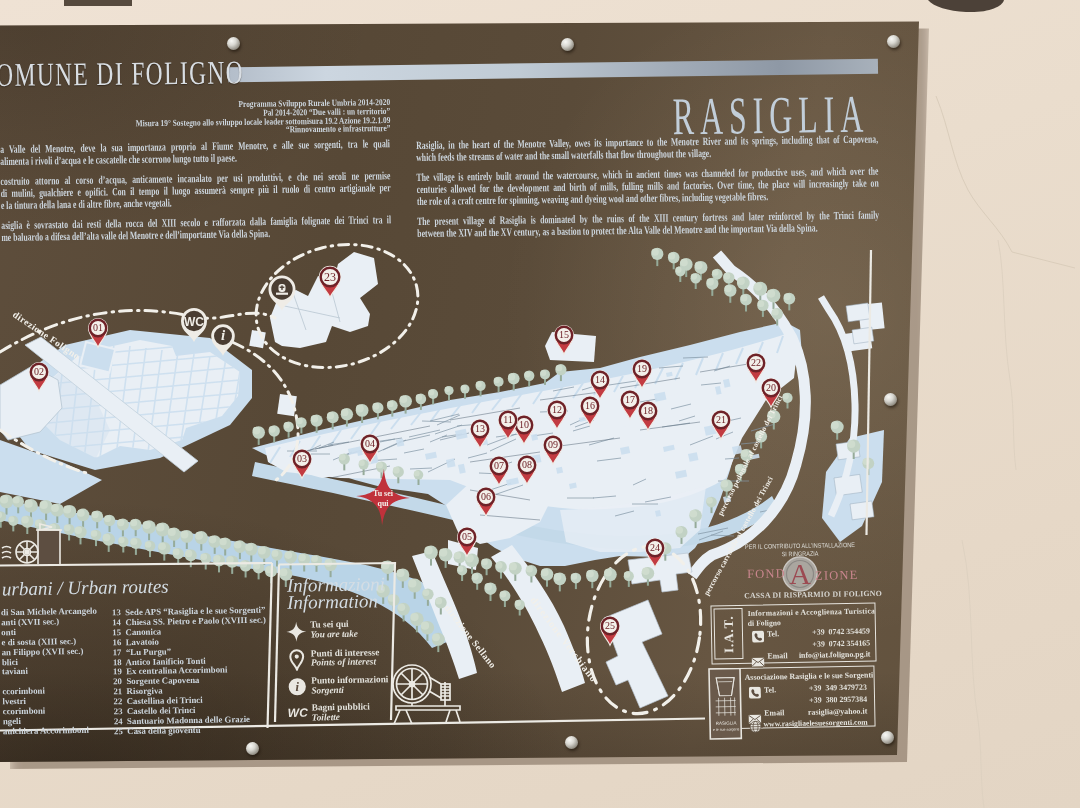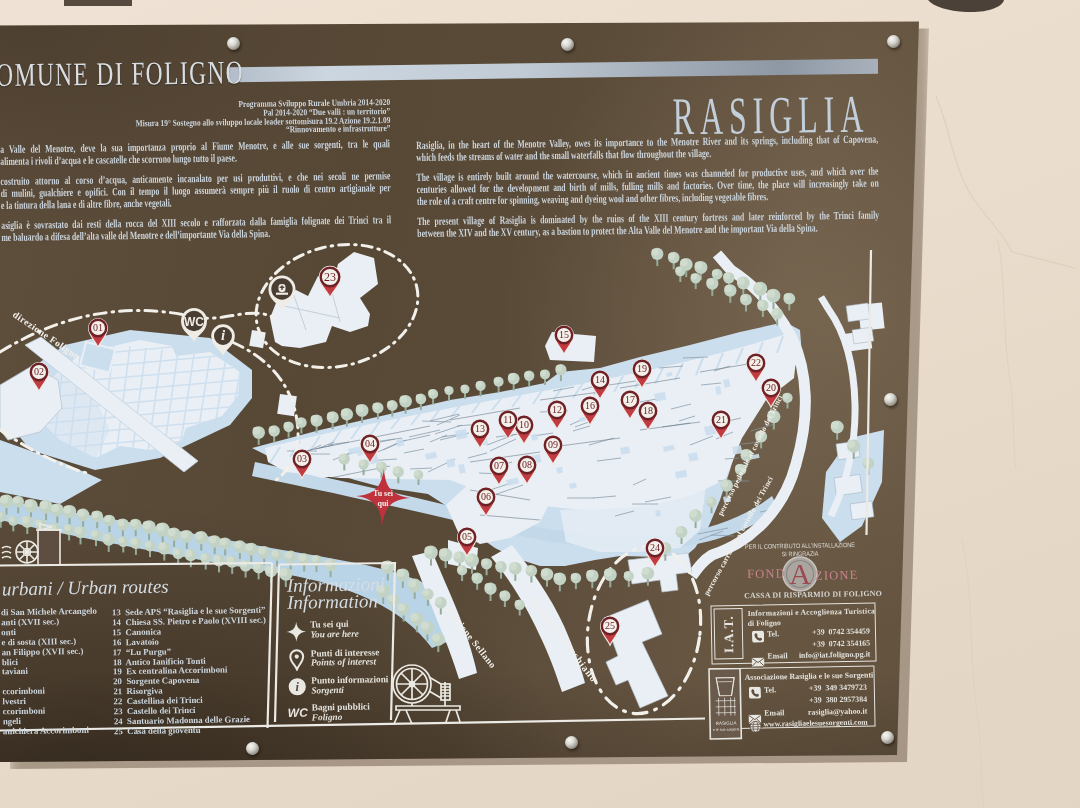--- a/index.html
+++ b/index.html
@@ -1031,39 +1031,39 @@
 
   <div class="abs" style="left:287px;top:577px;transform:rotate(-1deg);color:#d4dde4;font-size:19px;font-style:italic;line-height:16.5px">
     Informazioni<br>Information</div>
   <div class="abs" style="left:284px;top:618px;width:110px;transform:rotate(-1deg);color:#e2e1db">
     <table style="border-collapse:collapse">
     <tbody>
           <tr>
             <td style="width:24px;text-align:center;vertical-align:top;padding-top:2px"><svg width="22" height="22" viewBox="-11 -11 22 22">
                 <path d="M0,-10 C0.8,-3.5 3.5,-0.8 10,0 C3.5,0.8 0.8,3.5 0,10 C-0.8,3.5 -3.5,0.8 -10,0 C-3.5,-0.8 -0.8,-3.5 0,-10 Z" fill="#e9e7e1"></path>
               </svg></td>
-        <td style="font-size:9.3px;font-weight:bold;line-height:9.5px;padding-bottom:7px">Tu sei qui<br><i>You are here</i></td>
+        <td style="font-size:9.3px;font-weight:bold;line-height:9.5px;padding-bottom:7px">Tu sei qui<br><i>You are take</i></td>
           </tr>
     <tr>
             <td style="text-align:center;vertical-align:top;padding-top:1px"><svg width="18" height="22" viewBox="-9 -10 18 22">
                 <path d="M0,11 C-1.5,6 -6.4,3.5 -6.4,-2.2 A6.4,6.4 0 1 1 6.4,-2.2 C6.4,3.5 1.5,6 0,11 Z" fill="none" stroke="#e9e7e1" stroke-width="2"></path>
                 <circle cy="-2.2" r="2.1" fill="#e9e7e1"></circle>
               </svg></td>
         <td style="font-size:9.3px;font-weight:bold;line-height:9.5px;padding-bottom:7px">Punti di interesse<br><i>Points of interest</i></td>
           </tr>
     <tr>
             <td style="text-align:center;vertical-align:top;padding-top:1px"><svg width="20" height="20" viewBox="-10 -10 20 20">
                 <circle r="8.6" fill="#e9e7e1"></circle>
                 <text y="4.2" text-anchor="middle" font-family="Liberation Serif" font-style="italic" font-weight="bold" font-size="13" fill="#5d4e41">i</text>
               </svg></td>
         <td style="font-size:9.3px;font-weight:bold;line-height:9.5px;padding-bottom:7px">Punto informazioni<br><i>Sorgenti</i></td>
           </tr>
     <tr>
             <td style="text-align:center;vertical-align:top;padding-top:0px"><span style="font-family:'Liberation Sans',sans-serif;font-weight:bold;font-style:italic;font-size:12px;color:#e9e7e1">WC</span></td>
-        <td style="font-size:9.3px;font-weight:bold;line-height:9.5px">Bagni pubblici<br><i>Foligno</i></td>
+        <td style="font-size:9.3px;font-weight:bold;line-height:9.5px">Bagni pubblici<br><i>Toilette</i></td>
           </tr>
     </tbody>
       </table>
     </div>
 
   <div class="abs t" style="left:700px;top:542px;width:200px;text-align:center;font-size:6.5px;font-family:'Liberation Sans',sans-serif;
     letter-spacing:0px;line-height:8px;transform:rotate(-1deg) scaleX(0.85);font-weight:normal;color:#ddddd8">
     PER IL CONTRIBUTO ALL’INSTALLAZIONE<br>SI RINGRAZIA</div>
   <svg class="abs" width="38" height="38" style="left:781px;top:555px" viewBox="0 0 38 38">
     <circle cx="19" cy="19" r="17" fill="#aaa69f"></circle>

